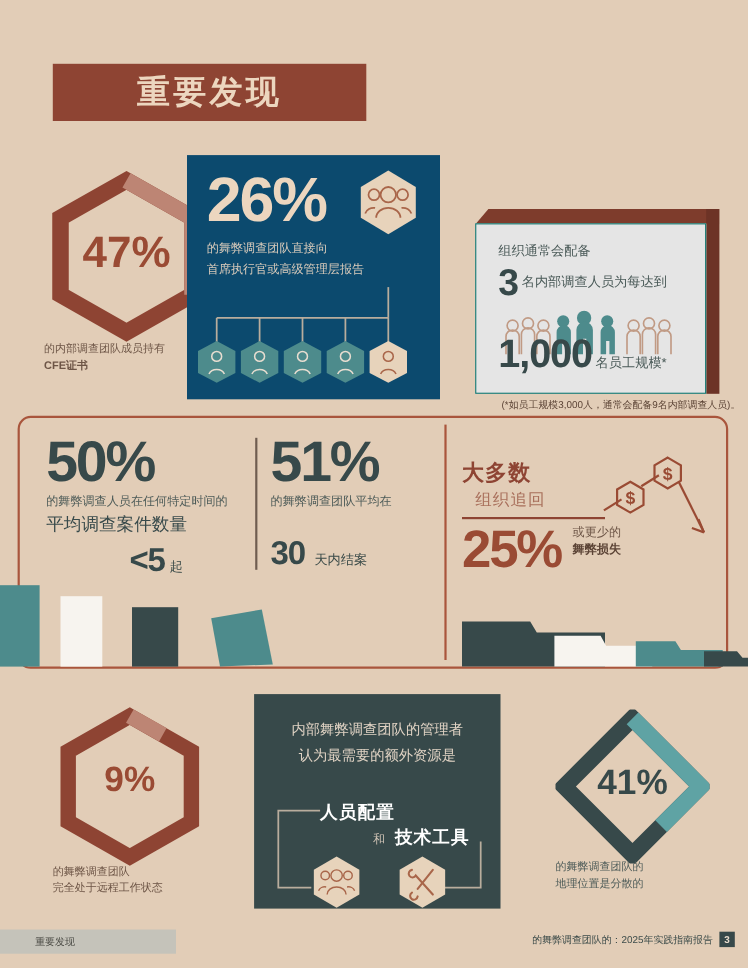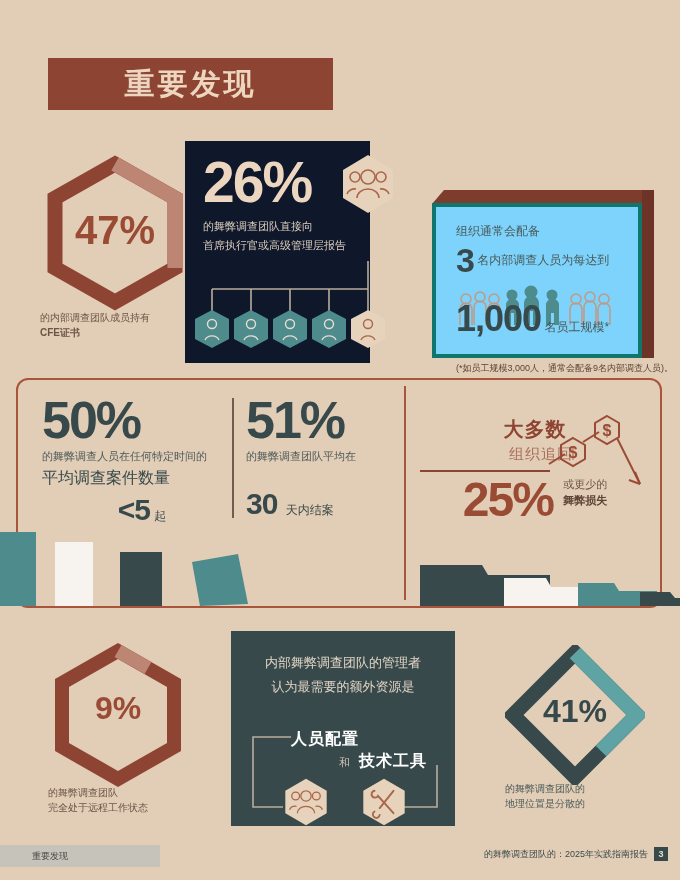--- a/index.html
+++ b/index.html
@@ -30,22 +30,22 @@
     position:absolute;text-align:left;width:100%;
     font-size:10px;line-height:15px;color:#6d5546;
   }
   .hex-value{
     position:absolute;width:100%;text-align:center;
     font-weight:bold;color:#9a4b34;
   }
 
   
   .panel-26{
-    position:absolute;left:185px;top:141px;width:185px;height:222px;
-    background:#0f172a;
+    position:absolute;left:170px;top:141px;width:230px;height:222px;
+    background:#0c4a6e;
   }
   .panel-26 .big{
     position:absolute;left:18px;top:8px;
     font-size:57px;font-weight:bold;color:#ecd6bf;letter-spacing:-2px;
   }
   .panel-26 .sub{
     position:absolute;left:18px;top:76px;width:200px;
     font-size:11px;line-height:19px;color:#d9cbbb;
   }
 
@@ -53,21 +53,21 @@
   .box3d{position:absolute;left:432px;top:190px;width:222px;height:168px;}
   .box3d .top{
     position:absolute;left:0;top:0;width:100%;height:14px;background:#7e3c2c;
     clip-path:polygon(0 100%,12px 0,100% 0,calc(100% - 0px) 100%);
   }
   .box3d .side{
     position:absolute;right:0;top:0;width:12px;height:100%;background:#6d3326;
   }
   .box3d .face{
     position:absolute;left:0;top:13px;right:12px;bottom:0;
-    background:#7dd3fc;border:4px solid #0f766e;
+    background:#e5e5e5;border:1px solid #0f766e;
   }
   .box3d .l1{position:absolute;left:20px;top:16px;font-size:12px;color:#4a5a58;}
   .box3d .l2{position:absolute;left:20px;top:34px;font-size:12px;color:#4a5a58;}
   .box3d .n3{font-size:34px;font-weight:bold;color:#37494a;vertical-align:-8px;letter-spacing:-1px;}
   .box3d .l3{position:absolute;left:20px;bottom:14px;font-size:12px;color:#4a5a58;}
   .box3d .n1000{font-size:36px;font-weight:bold;color:#37494a;letter-spacing:-1px;}
   .people-row{position:absolute;left:50%;top:78px;transform:translateX(-50%);display:flex;gap:1px;align-items:flex-end;}
   .footnote{
     position:absolute;left:405px;top:362px;width:268px;text-align:right;
     font-size:9px;color:#5c4436;
@@ -86,21 +86,21 @@
   .mid{font-size:16px;color:#37494a;line-height:26px;}
   .sub-num{font-size:30px;font-weight:bold;color:#37494a;letter-spacing:-1px;}
   .divider-v{
     position:absolute;left:232px;top:398px;width:2px;height:120px;background:#6f5d50;
   }
   .divider-v2{
     position:absolute;left:404px;top:386px;width:2px;height:214px;background:#a9553c;
   }
 
   
-  .maj{position:absolute;left:420px;top:416px;width:230px;text-align:center;}
+  .maj{position:absolute;left:420px;top:416px;width:230px;}
   .maj .t1{font-size:20px;font-weight:bold;color:#8e4433;letter-spacing:1px;}
   .maj .t2{font-size:15px;color:#a9705c;letter-spacing:1px;margin-top:2px;margin-left:12px;}
   .maj .rule{width:130px;height:2px;background:#8e4433;margin:6px 0 2px;}
   .maj .p25{font-size:48px;font-weight:bold;color:#9a4b34;letter-spacing:-2px;line-height:52px;}
   .maj .side{display:inline-block;font-size:11px;color:#6d5546;line-height:16px;vertical-align:12px;margin-left:6px;}
   .maj .side b{color:#5c4436;}
   .arrowart{position:absolute;left:545px;top:412px;}
 
   
   .deco{position:absolute;left:0;top:520px;width:680px;height:90px;}

